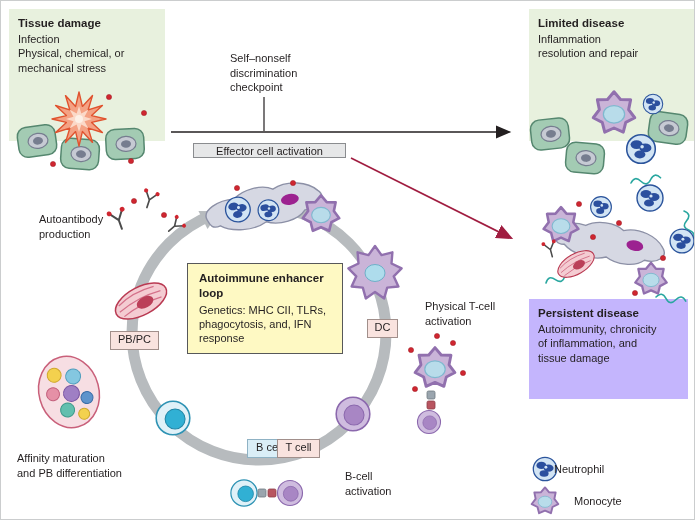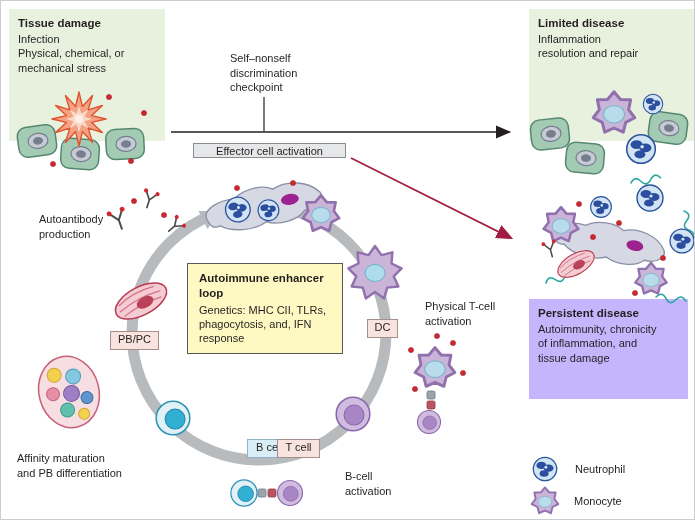--- a/index.html
+++ b/index.html
@@ -267,16 +267,16 @@
 
   <div class="txt" style="left:38px; top:211px;">Autoantibody
 production</div>
   <div class="txt" style="left:16px; top:406px;margin-top:44px;">Affinity maturation
 and PB differentiation</div>
   <div class="txt" style="left:344px; top:468px;">B-cell
 activation</div>
   <div class="txt" style="left:424px; top:298px;">Physical T-cell
 activation</div>
 
-  <div class="legend-label" style="left:574px; top:462px;">Neutrophil</div>
+  <div class="legend-label" style="left:545px; top:462px;padding-left:8px;">Neutrophil</div>
   <div class="legend-label" style="left:561px; top:494px;padding-left:12px;">Monocyte</div>
 
 </div>
 
 </body></html>

